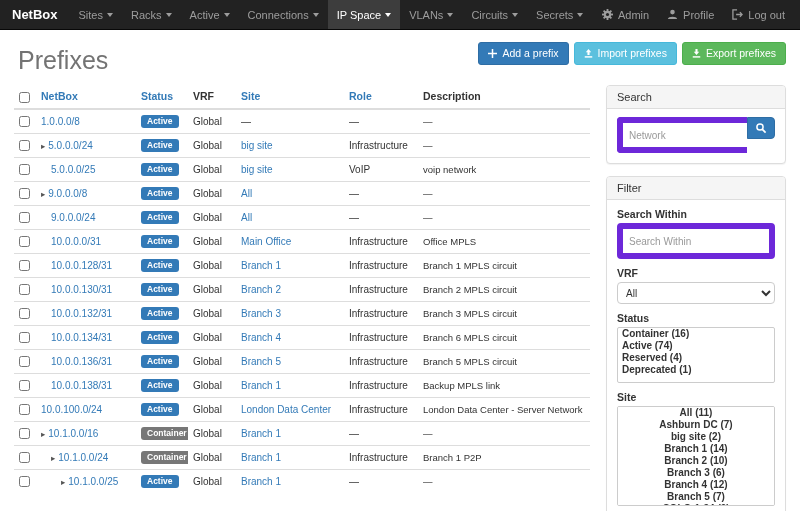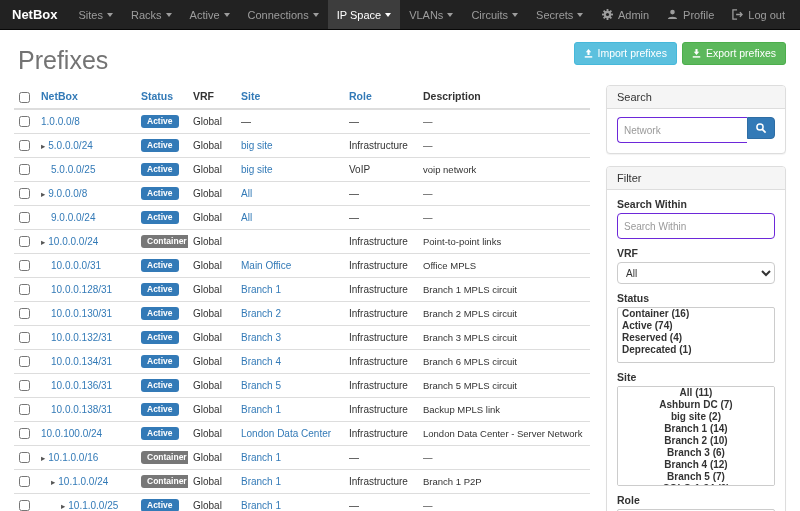--- a/index.html
+++ b/index.html
@@ -45,21 +45,21 @@
   .label { display:inline-block; font-size:8.5px; font-weight:bold; color:#fff; padding:2px 6px 2.5px; border-radius:3px; line-height:1; }
   .label-primary { background:#337ab7; }
   .label-default { background:#777; }
   .expand-caret { color:#555; font-size:8.5px; margin-right:3px; display:inline-block; }
 
   
   .panel { border:1px solid #ddd; border-radius:4px; margin-bottom:12px; background:#fff; box-shadow:0 1px 1px rgba(0,0,0,.05); }
   .panel-heading { background:#f5f5f5; border-bottom:1px solid #ddd; padding:5px 10px; font-size:11px; color:#333; border-radius:3px 3px 0 0; }
   .panel-body { padding:8px 10px 10px; }
   .input-group { display:flex; }
-  .form-input { width:100%; height:22px; border:1px solid #6d28d9; border-radius:4px; padding:12px 6px; font-size:10px; color:#555; font-family:inherit; outline:none; }
+  .form-input { width:100%; height:22px; border:6px solid #6d28d9; border-radius:4px; padding:12px 6px; font-size:10px; color:#555; font-family:inherit; outline:none; }
   .form-input::placeholder { color:#999; }
   .input-group .form-input { border-radius:4px 0 0 4px; border-right:none; }
   .search-btn { width:28px; height:22px; flex:none; background:#337ab7; border:1px solid #2e6da4; border-radius:0 4px 4px 0; display:flex; align-items:center; justify-content:center; cursor:pointer; }
   .field { margin-bottom:8px; }
   .field label { display:block; font-size:10.5px; font-weight:bold; color:#333; margin-bottom:3px; }
   select.form-select { width:100%; height:22px; border:1px solid #ccc; border-radius:4px; font-size:10px; color:#333; background:#fff; font-family:inherit; padding:0 4px; }
   .listbox { border:1px solid #ccc; border-radius:2px; background:#fff; overflow-y:scroll; font-size:10px; color:#333;font-weight:bold; }
   .listbox .opt { padding:0 4px; line-height:12px; white-space:nowrap; cursor:default; }
   .status-lb { height:56px; }
   .site-lb { height:100px;text-align:center; }
@@ -138,20 +138,26 @@
         <span>Log out</span>
       </li>
     </ul>
   </nav>
 
   <div class="content">
 
     <div class="page-header">
       <h1 class="page-title">Prefixes</h1>
       <div class="action-buttons">
+        <button class="btn btn-primary">
+          <svg width="9" height="9" viewBox="0 0 12 12">
+              <path d="M5 0h2v5h5v2H7v5H5V7H0V5h5z" fill="#fff"></path>
+            </svg>
+          <span>Add a prefix</span>
+        </button>
         <button class="btn btn-info">
           <svg width="9" height="9" viewBox="0 0 12 12">
               <path d="M6 0 9.6 4.2H7.4V8H4.6V4.2H2.4z" fill="#fff"></path>
               <rect x="1" y="9.6" width="10" height="1.9" fill="#fff"></rect>
             </svg>
           <span>Import prefixes</span>
         </button>
         <button class="btn btn-success">
           <svg width="9" height="9" viewBox="0 0 12 12">
               <path d="M6 8 2.4 3.8h2.2V0h2.8v3.8h2.2z" fill="#fff"></path>
@@ -227,29 +233,20 @@
                 <td class="cb-cell"><input type="checkbox" style=""></td>
                 <td class="prefix-cell" style="padding-left: 15px;"><a href="#">9.0.0.0/24</a></td>
                 <td><span class="label label-primary">Active</span></td>
                 <td>Global</td>
                 <td><a href="#">All</a></td>
                 <td>—</td>
                 <td class="desc-cell">—</td>
               </tr>
               <tr>
                 <td class="cb-cell"><input type="checkbox" style=""></td>
-                <td class="prefix-cell" style="padding-left: 5px;"><span class="expand-caret">▸</span><a href="#">10.0.0.0/24</a></td>
-                <td><span class="label label-default">Container</span></td>
-                <td>Global</td>
-                <td></td>
-                <td>Infrastructure</td>
-                <td class="desc-cell">Point-to-point links</td>
-              </tr>
-              <tr>
-                <td class="cb-cell"><input type="checkbox" style=""></td>
                 <td class="prefix-cell" style="padding-left: 15px;"><a href="#">10.0.0.0/31</a></td>
                 <td><span class="label label-primary">Active</span></td>
                 <td>Global</td>
                 <td><a href="#">Main Office</a></td>
                 <td>Infrastructure</td>
                 <td class="desc-cell">Office MPLS</td>
               </tr>
               <tr>
                 <td class="cb-cell"><input type="checkbox" style=""></td>
                 <td class="prefix-cell" style="padding-left: 15px;"><a href="#">10.0.0.128/31</a></td>

